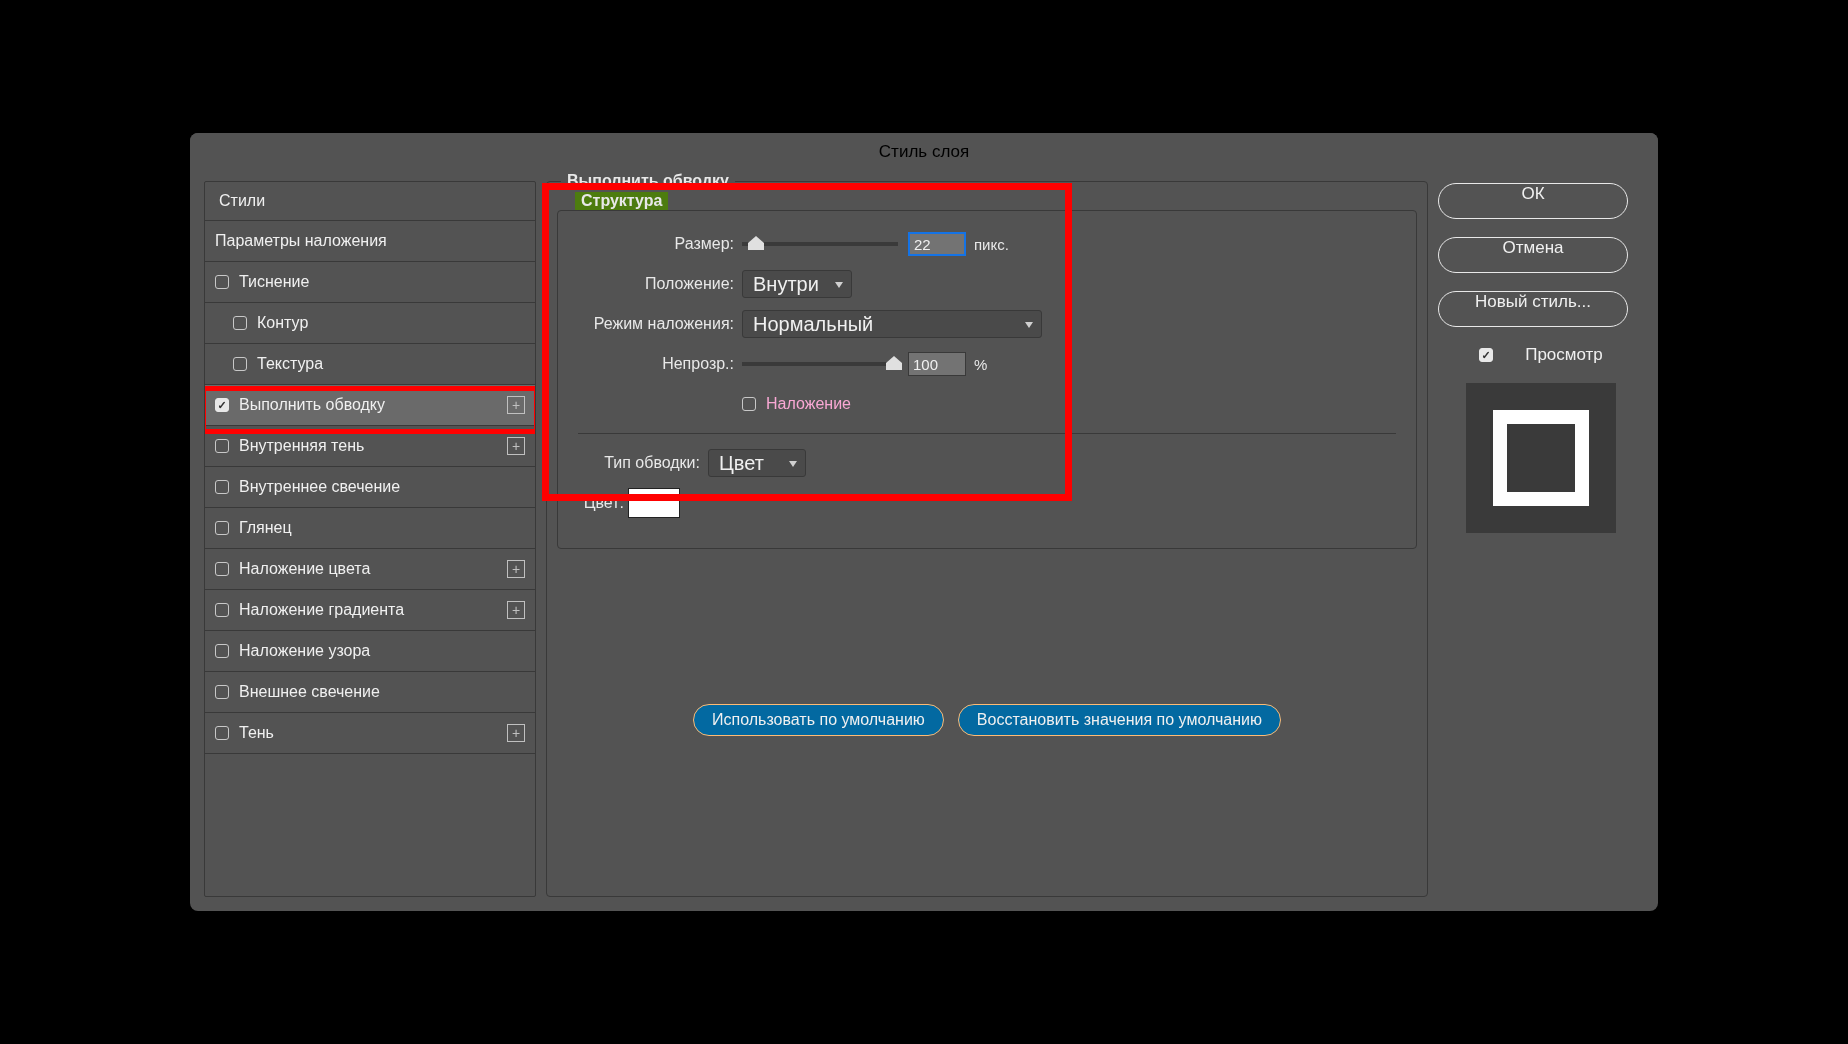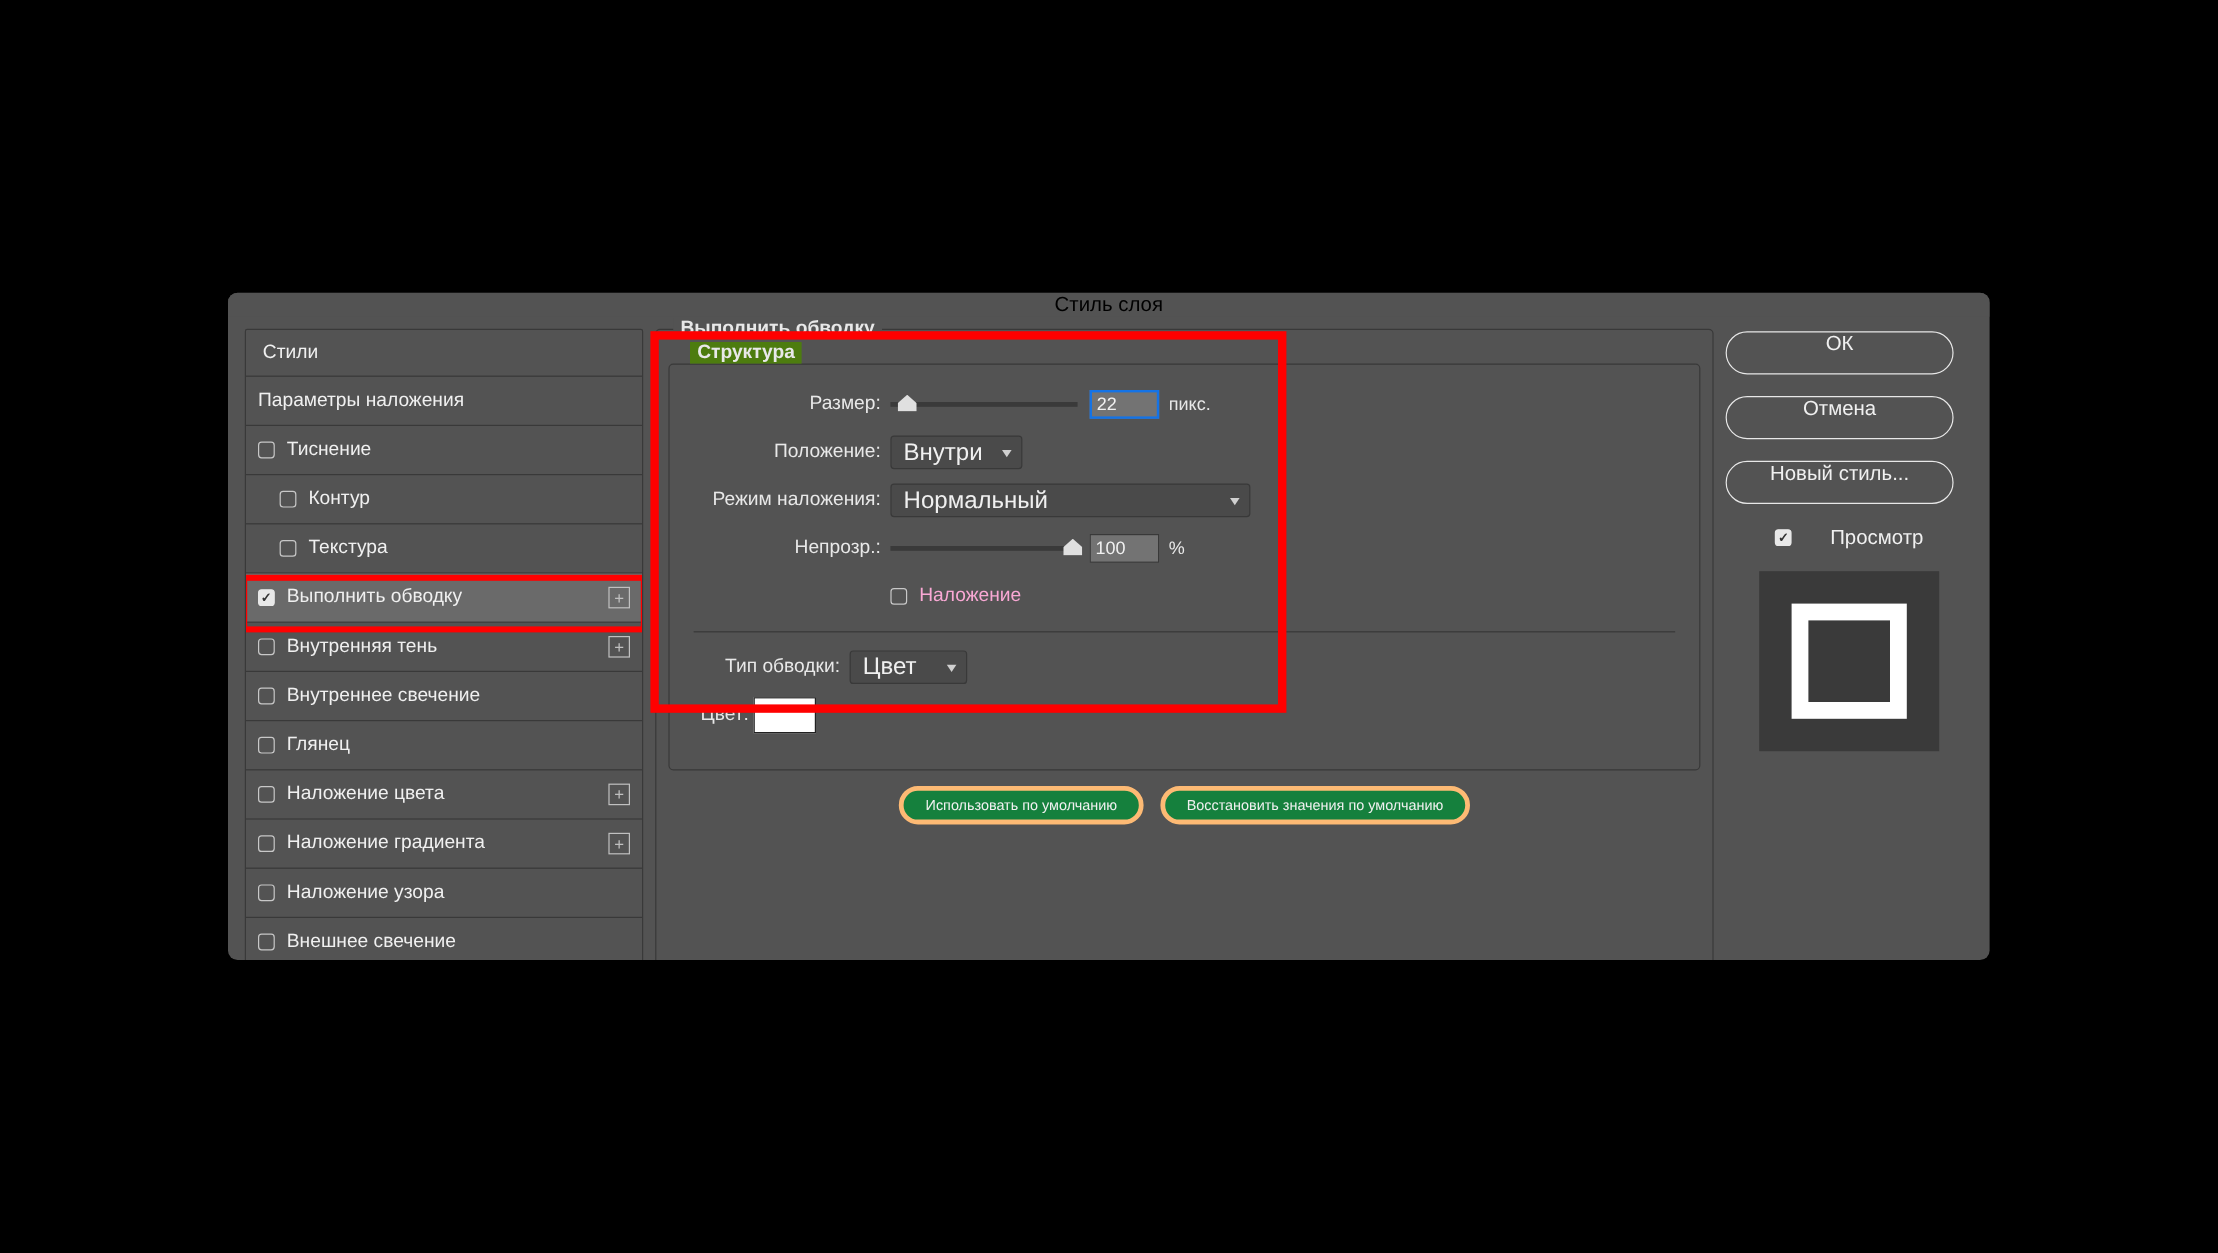--- a/index.html
+++ b/index.html
@@ -1,18 +1,18 @@
 <!DOCTYPE html>
 <html><head>
 <meta charset="utf-8">
 <style>
 * { box-sizing: border-box; margin: 0; padding: 0; font-family: -apple-system, Helvetica, Arial, sans-serif; }
 body { background: #000; width: 1848px; height: 1044px; display: flex; align-items: center; justify-content: center; }
 .outer-shadow { filter: drop-shadow(0 30px 40px rgba(0,0,0,0.9)); }
-.window { width: 1468px; height: 556px; background: #535353; border-radius: 8px; overflow: hidden; display: flex; flex-direction: column; }
+.window { width: 1468px; height: 778px; background: #535353; border-radius: 8px; overflow: hidden; display: flex; flex-direction: column; }
 .titlebar { height: 38px; display: flex; align-items: center; justify-content: center; color: #000; font-size: 17px; background: #535353; }
 .content { flex: 1; display: flex; padding: 10px 14px 14px 14px; gap: 10px; }
 .left-panel { width: 332px; display: flex; flex-direction: column; border: 1px solid #393939; border-radius: 2px; overflow: hidden; position: relative; }
 .lp-header { padding: 10px 14px; font-size: 16px; color: #f0f0f0; border-bottom: 1px solid #393939; }
 .lp-row { height: 41px; display: flex; align-items: center; padding: 0 10px; border-bottom: 1px solid #393939; color: #f0f0f0; font-size: 16px; position: relative; }
 .lp-row.selected { background: #6a6a6a; }
 .lp-row.child { padding-left: 28px; }
 .cbx { width: 14px; height: 14px; border: 1px solid #c8c8c8; border-radius: 3px; margin-right: 10px; display: inline-flex; align-items: center; justify-content: center; background: #535353; flex-shrink: 0; }
 .cbx.checked { background: #e8e8e8; border-color: #e8e8e8; }
 .cbx.checked::after { content: "✓"; color: #333; font-size: 11px; font-weight: bold; }
@@ -33,21 +33,21 @@
 .slider-track { width: 156px; height: 4px; background: #3a3a3a; position: relative; margin-right: 10px; }
 .slider-thumb { position: absolute; top: -6px; width: 16px; height: 14px; background: #e0e0e0; clip-path: polygon(50% 0, 100% 50%, 100% 100%, 0 100%, 0 50%); }
 .num-input { width: 58px; height: 24px; background: #737373; border: 2px solid #1473e6; color: #f0f0f0; font-size: 15px; padding: 0 4px; text-align: left; }
 .num-input.plain { border: 1px solid #393939; }
 .unit { color: #e8e8e8; font-size: 15px; margin-left: 8px; }
 .select { height: 28px; background: #4a4a4a; border: 1px solid #393939; border-radius: 3px; color: #f0f0f0; font-size: 20px; padding: 0 26px 0 10px; display: inline-flex; align-items: center; position: relative; }
 .select::after { content: ""; position: absolute; right: 8px; top: 11px; border-left: 4px solid transparent; border-right: 4px solid transparent; border-top: 6px solid #d0d0d0; }
 .sep { height: 1px; background: #393939; margin: 14px 0; }
 .color-swatch { width: 52px; height: 30px; background: #fff; border: 1px solid #222; margin-left: 4px; }
 .btn-row { position: absolute; bottom: 160px; left: 0; right: 0; display: flex; justify-content: center; gap: 14px; }
-.dlg-button { height: 32px; padding: 0 18px; background: #15803d; border: 4px solid #fdba74; border-radius: 20px; color: #f0f0f0; font-size: 12px; display: inline-flex; align-items: center; }
+.dlg-button { height: 32px; padding: 0 18px; background: #0369a1; border: 1px solid #fdba74; border-radius: 20px; color: #f0f0f0; font-size: 16px; display: inline-flex; align-items: center; }
 .right-panel { width: 206px; display: flex; flex-direction: column; gap: 18px; padding-top: 2px; }
 .rp-button { width: 190px; height: 36px; border: 1.5px solid #e8e8e8; border-radius: 20px; background: transparent; color: #f0f0f0; font-size: 17px; display: flex; align-items: flex-start; justify-content: center; }
 .preview-row { display: flex; align-items: center; gap: 22px; color: #f0f0f0; font-size: 17px; justify-content: center;}
 .preview-box { width: 150px; height: 150px; background: #3a3a3a; margin: 0 auto; display: flex; align-items: center; justify-content: center; }
 .preview-inner { width: 96px; height: 96px; border: 14px solid #fff; }
 .center-highlight { position: absolute; border: 7px solid #ff0000; pointer-events: none; z-index: 20; }
 </style>
 </head>
 <body>
 

